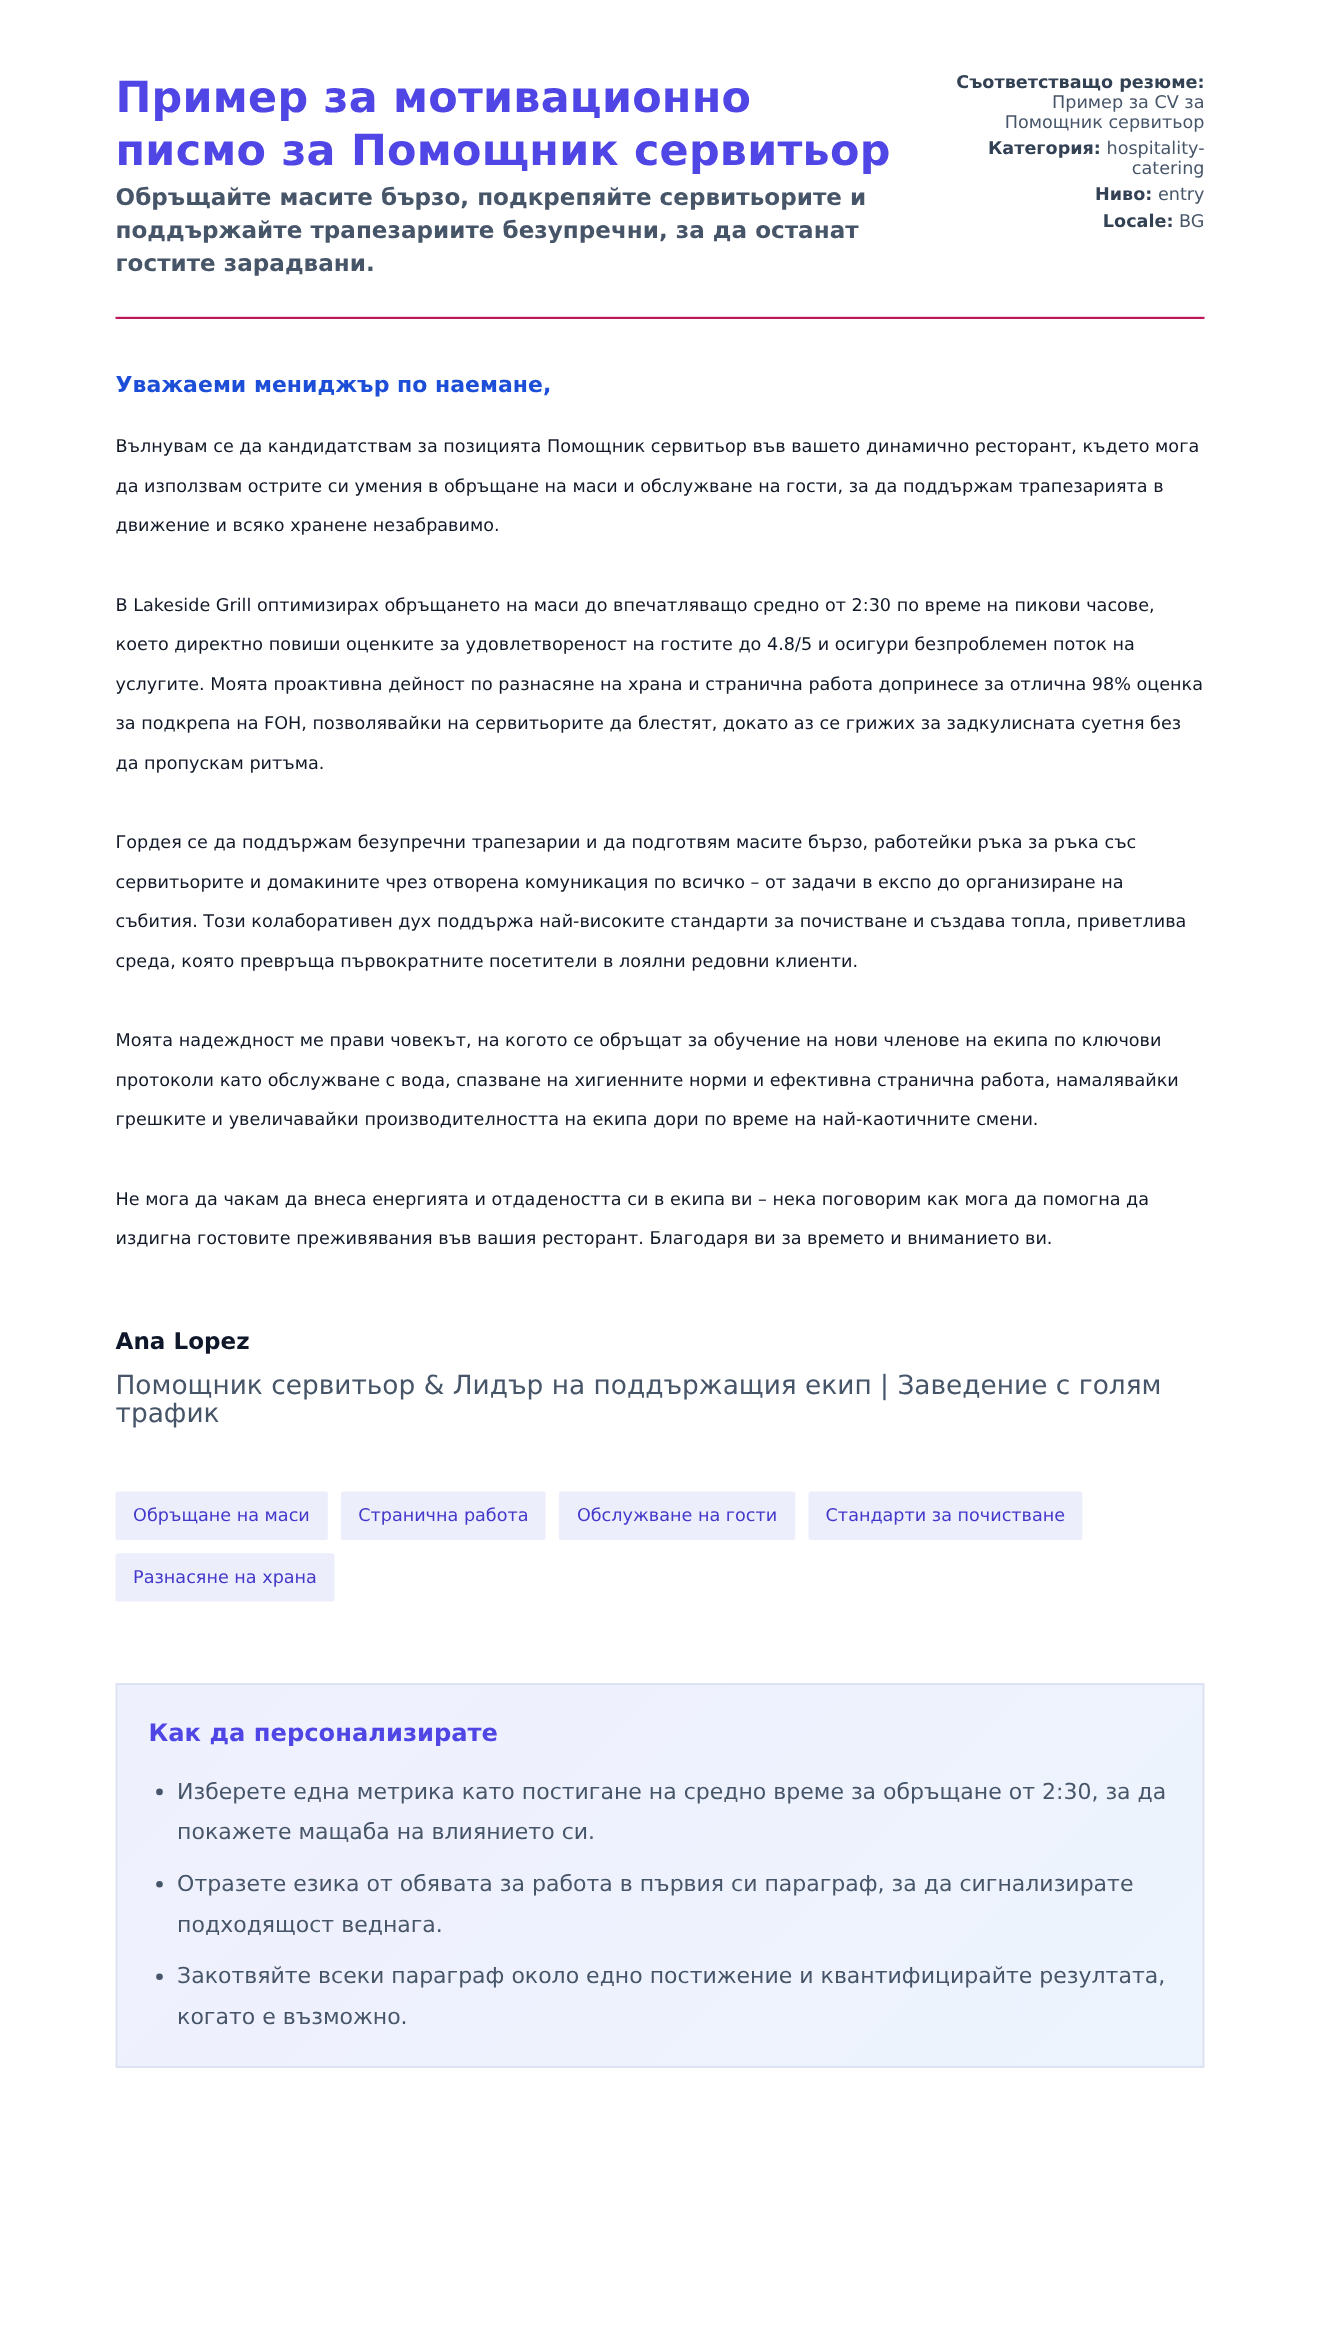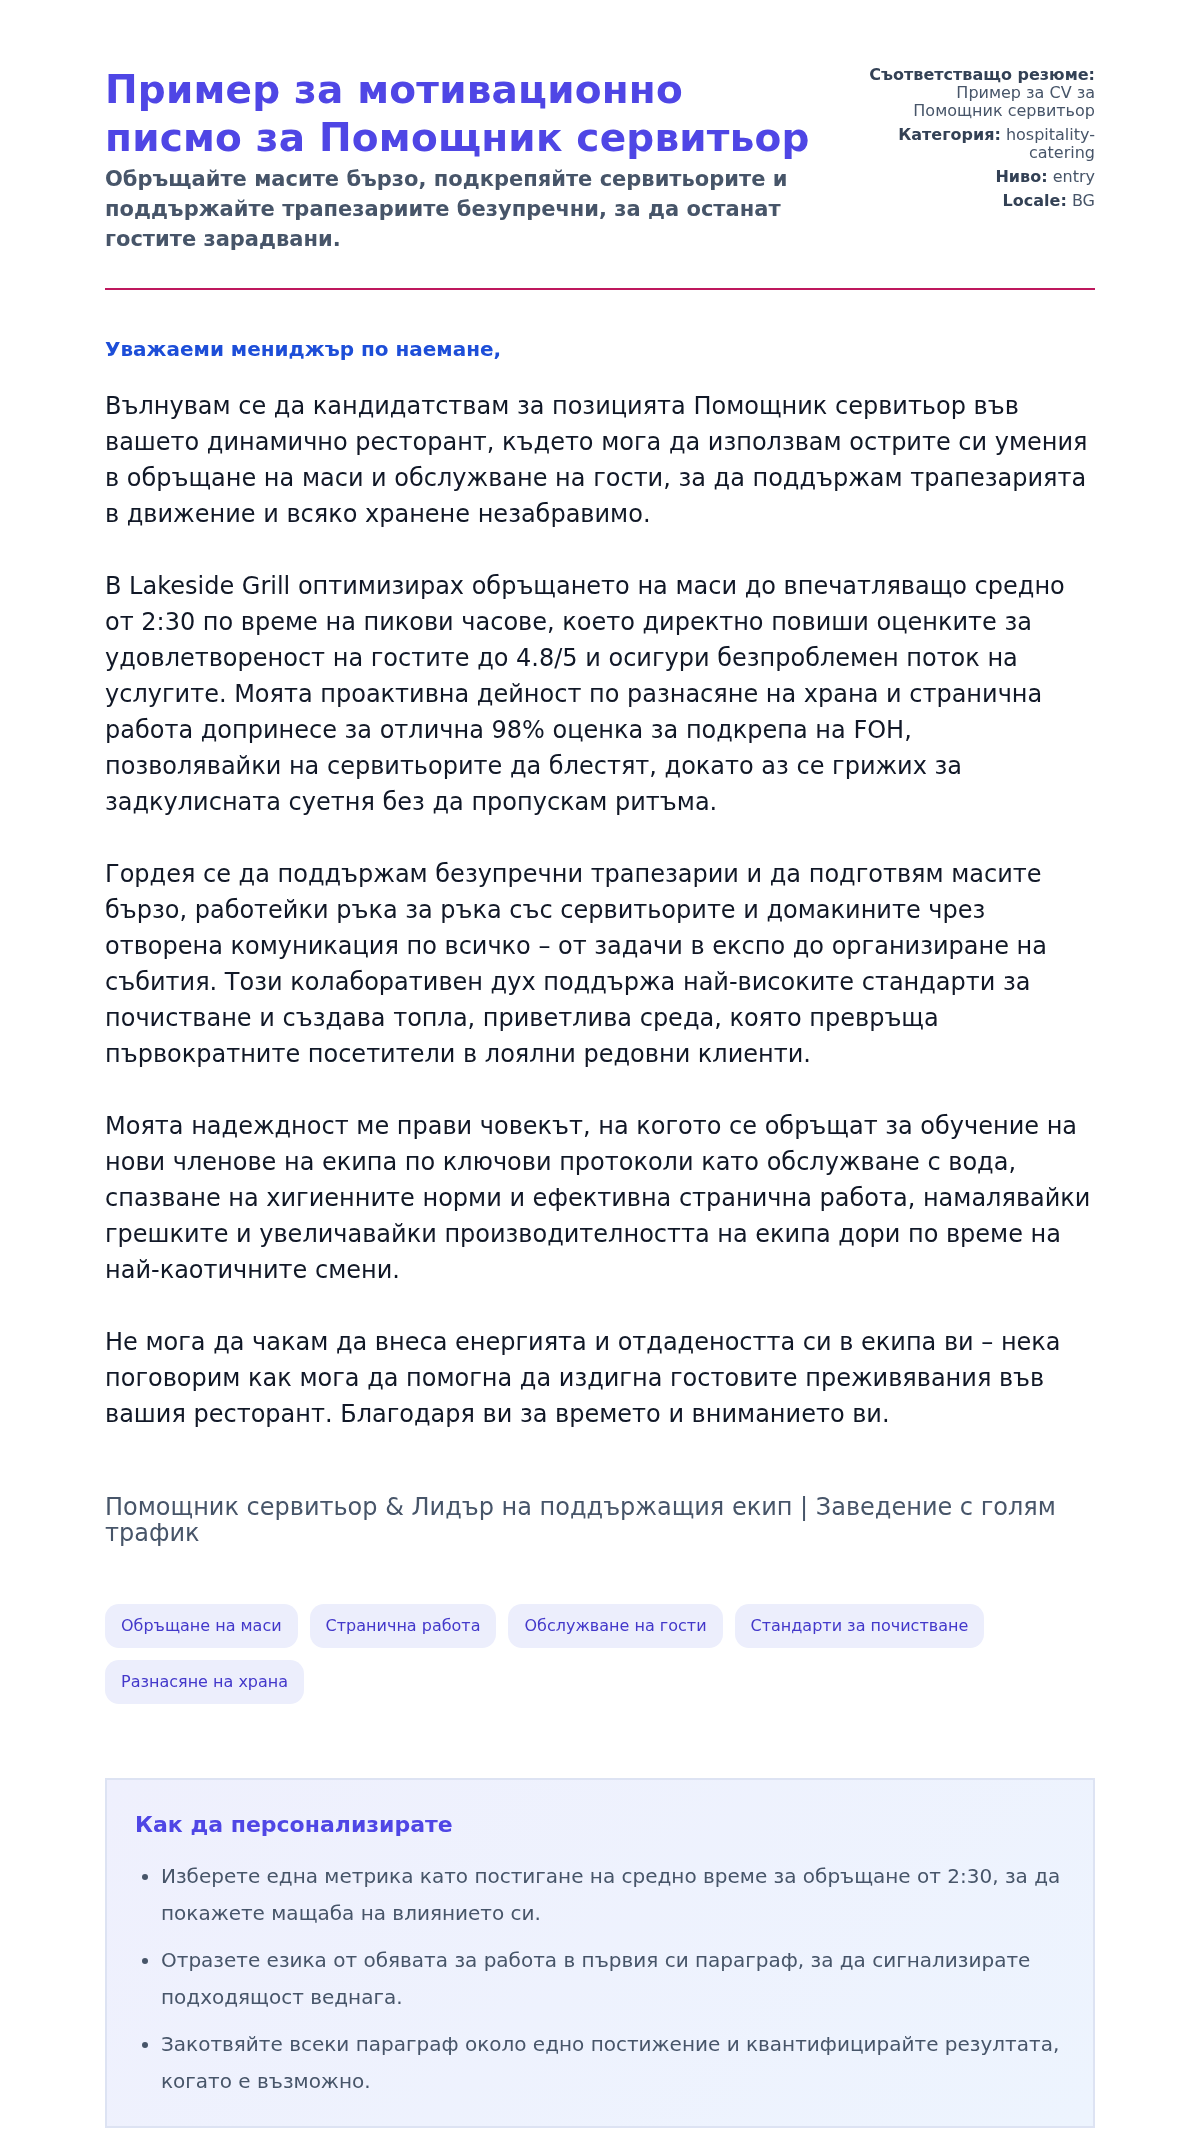--- a/index.html
+++ b/index.html
@@ -69,21 +69,21 @@
     }
     .salutation {
       margin: 0 0 26px 0;
       font-size: 20px;
       line-height: 26px;
       font-weight: bold;
       color: #1d4ed8;
     }
     .para {
       margin: 0 0 36px 0;
-      font-size: 24px;
+      font-size: 16px;
       line-height: 36px;
       color: #111827;
     }
     .signature {
       margin-top: 62px;
     }
     .sig-name {
       font-size: 21px;
       line-height: 26px;
       font-weight: bold;
@@ -102,21 +102,21 @@
       display: flex;
       flex-wrap: wrap;
       gap: 12px 12px;
     }
     .tag {
       background: #eceefc;
       color: #4338ca;
       font-size: 16px;
       line-height: 20px;
       padding: 12px 16px 12px 16px;
-      border-radius: 14px;
+      border-radius: 2px;
       cursor: pointer;
     }
     
     .tips {
       margin-top: 74px;
       border: 2px solid #dde3f3;
       background: linear-gradient(135deg, #eff0fd 0%, #edf4fe 100%);
       padding: 30px 28px 26px 28px;
       box-sizing: border-box;
     }
@@ -174,20 +174,21 @@
 
   <section class="letter">
     <p class="salutation">Уважаеми мениджър по наемане,</p>
     <p class="para">Вълнувам се да кандидатствам за позицията Помощник сервитьор във вашето динамично ресторант, където мога да използвам острите си умения в обръщане на маси и обслужване на гости, за да поддържам трапезарията в движение и всяко хранене незабравимо.</p>
     <p class="para">В Lakeside Grill оптимизирах обръщането на маси до впечатляващо средно от 2:30 по време на пикови часове, което директно повиши оценките за удовлетвореност на гостите до 4.8/5 и осигури безпроблемен поток на услугите. Моята проактивна дейност по разнасяне на храна и странична работа допринесе за отлична 98% оценка за подкрепа на FOH, позволявайки на сервитьорите да блестят, докато аз се грижих за задкулисната суетня без да пропускам ритъма.</p>
     <p class="para">Гордея се да поддържам безупречни трапезарии и да подготвям масите бързо, работейки ръка за ръка със сервитьорите и домакините чрез отворена комуникация по всичко – от задачи в експо до организиране на събития. Този колаборативен дух поддържа най-високите стандарти за почистване и създава топла, приветлива среда, която превръща първократните посетители в лоялни редовни клиенти.</p>
     <p class="para">Моята надеждност ме прави човекът, на когото се обръщат за обучение на нови членове на екипа по ключови протоколи като обслужване с вода, спазване на хигиенните норми и ефективна странична работа, намалявайки грешките и увеличавайки производителността на екипа дори по време на най-каотичните смени.</p>
     <p class="para">Не мога да чакам да внеса енергията и отдадеността си в екипа ви – нека поговорим как мога да помогна да издигна гостовите преживявания във вашия ресторант. Благодаря ви за времето и вниманието ви.</p>
 
     <div class="signature">
+      <p class="sig-name">Ana Lopez</p>
       <p class="sig-role">Помощник сервитьор &amp; Лидър на поддържащия екип | Заведение с голям трафик</p>
     </div>
   </section>
 
   <div class="tags">
     <span class="tag">Обръщане на маси</span>
     <span class="tag">Странична работа</span>
     <span class="tag">Обслужване на гости</span>
     <span class="tag">Стандарти за почистване</span>
     <span class="tag">Разнасяне на храна</span>

